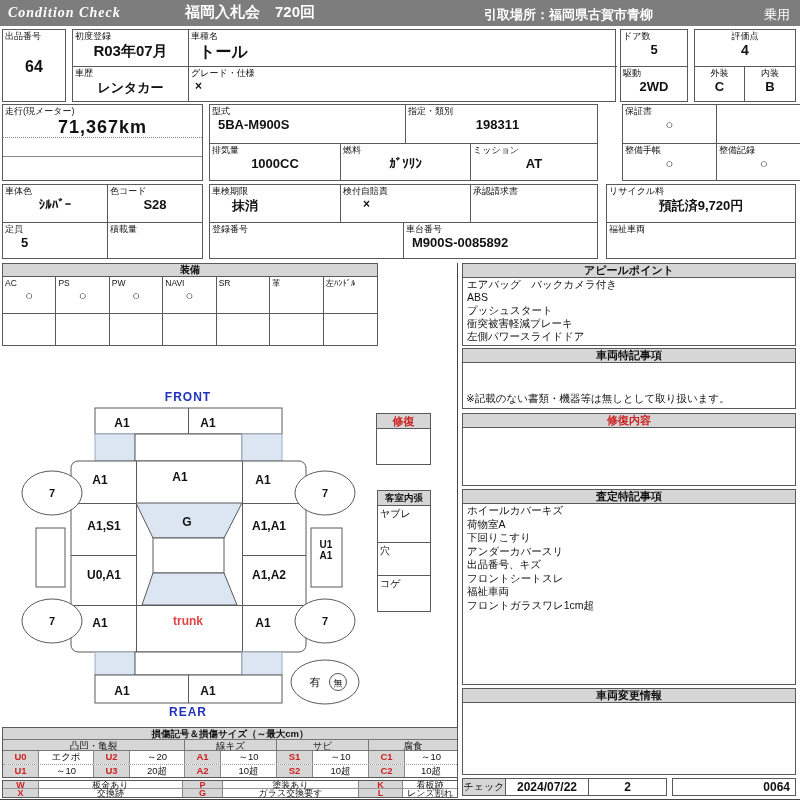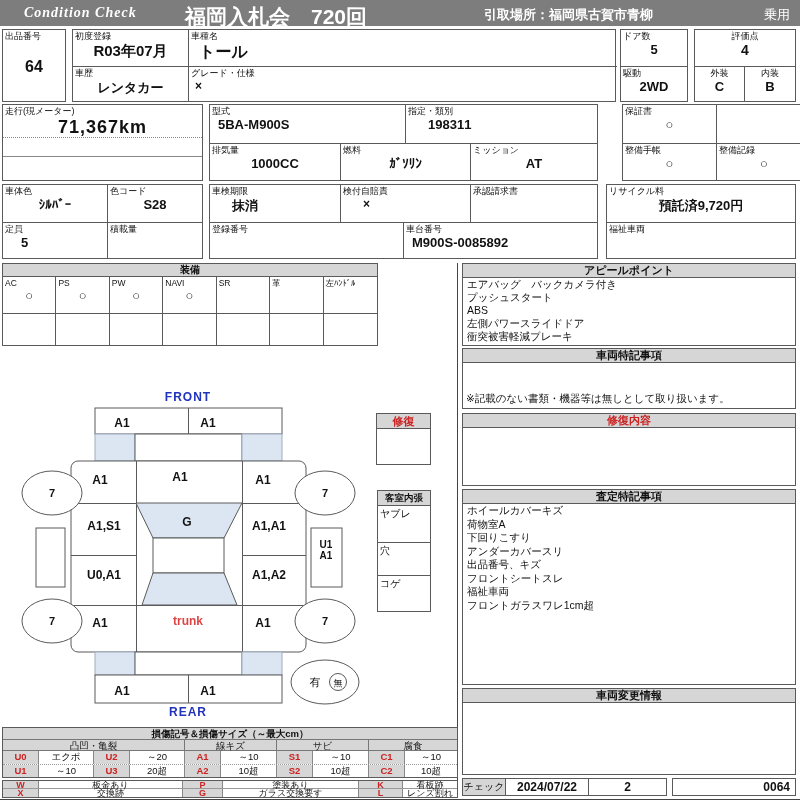--- a/index.html
+++ b/index.html
@@ -14,22 +14,22 @@
   .bb   { border-bottom:1px solid #5a5a5a; }
   .lbl  { font-size:9px; line-height:11px; padding:1px 2px 0 2px; white-space:nowrap; }
   .lbl-c{ text-align:center; }
   .val  { font-weight:bold; white-space:nowrap; }
   .vc   { text-align:center; display:block; }
 
   
   #topbar { position:absolute; left:0; top:0; width:800px; height:26px;
             background:var(--header-bar,#7d7d7d); color:#fff; }
   #topbar .brand { position:absolute; left:8px; top:5px; font-family:"Liberation Serif","DejaVu Serif",serif;
-                   font-style:italic; font-weight:bold; font-size:14px; letter-spacing:1px;margin-left:16px; }
-  #topbar .auction { position:absolute; left:185px; top:3px; font-weight:bold; font-size:21px; }
+                   font-style:italic; font-weight:bold; font-size:14px; letter-spacing:1px; }
+  #topbar .auction { position:absolute; left:185px; top:3px; font-weight:bold; font-size:15px; }
   #topbar .pickup  { position:absolute; left:484px; top:6px; font-weight:bold; font-size:13px; }
   #topbar .cat     { position:absolute; right:10px; top:6px; font-size:13px; }
 
   
   .hdrbar { background:var(--section-header-bg,#d6d6d6); border-bottom:1px solid #5a5a5a;
             text-align:center; font-weight:bold; font-size:11px; height:14px; line-height:13px; }
   .sec-line { font-size:10.5px; line-height:13px; padding:0 4px; white-space:nowrap; }
 
   
   .eq-row { display:flex; }
@@ -135,21 +135,21 @@
     <div class="cell" style="left:0;top:33px;width:199px;height:19px;border-bottom:1px solid #888"></div>
   </div>
 
   <div class="box" style="left:209px;top:104px;width:389px;height:77px">
     <div class="cell br bb" style="left:0;top:0;width:196px;height:39px">
       <div class="lbl">型式</div>
       <div class="val" style="font-size:13px;padding-left:8px">5BA-M900S</div>
     </div>
     <div class="cell bb" style="left:196px;top:0;width:191px;height:39px">
       <div class="lbl">指定・類別</div>
-      <div style="display:flex;padding:0 30px 0 22px;justify-content:flex-start">
+      <div style="display:flex;padding:0 30px 0 22px;justify-content:center">
         <span class="val" style="font-size:13px">19831</span>
         <span class="val" style="font-size:13px">1</span>
       </div>
     </div>
     <div class="cell br" style="left:0;top:39px;width:131px;height:36px">
       <div class="lbl">排気量</div>
       <div class="val vc" style="font-size:13px">1000CC</div>
     </div>
     <div class="cell br" style="left:131px;top:39px;width:130px;height:36px">
       <div class="lbl">燃料</div>
@@ -273,24 +273,24 @@
         <div class="eq-cell"></div>
         <div class="eq-cell"></div>
     </div>
   </div>
 
   <div class="rule" style="left:457px;top:263px;width:1px;height:535px"></div>
 
   <div class="box" style="left:462px;top:263px;width:334px;height:83px">
     <div class="hdrbar">アピールポイント</div>
     <div class="sec-line">エアバッグ　バックカメラ付き</div>
+    <div class="sec-line">ABS</div>
     <div class="sec-line">プッシュスタート</div>
-    <div class="sec-line">ABS</div>
+    <div class="sec-line">衝突被害軽減ブレーキ</div>
     <div class="sec-line">左側パワースライドドア</div>
-    <div class="sec-line">衝突被害軽減ブレーキ</div>
   </div>
 
   <div class="box" style="left:462px;top:348px;width:334px;height:61px">
     <div class="hdrbar">車両特記事項</div>
     <div class="abs" style="left:3px;bottom:2px;font-size:10.5px;white-space:nowrap">※記載のない書類・機器等は無しとして取り扱います。</div>
   </div>
 
   <div class="box" style="left:462px;top:413px;width:334px;height:73px">
     <div class="hdrbar" style="color:var(--accent-red,#c22)">修復内容</div>
   </div>

